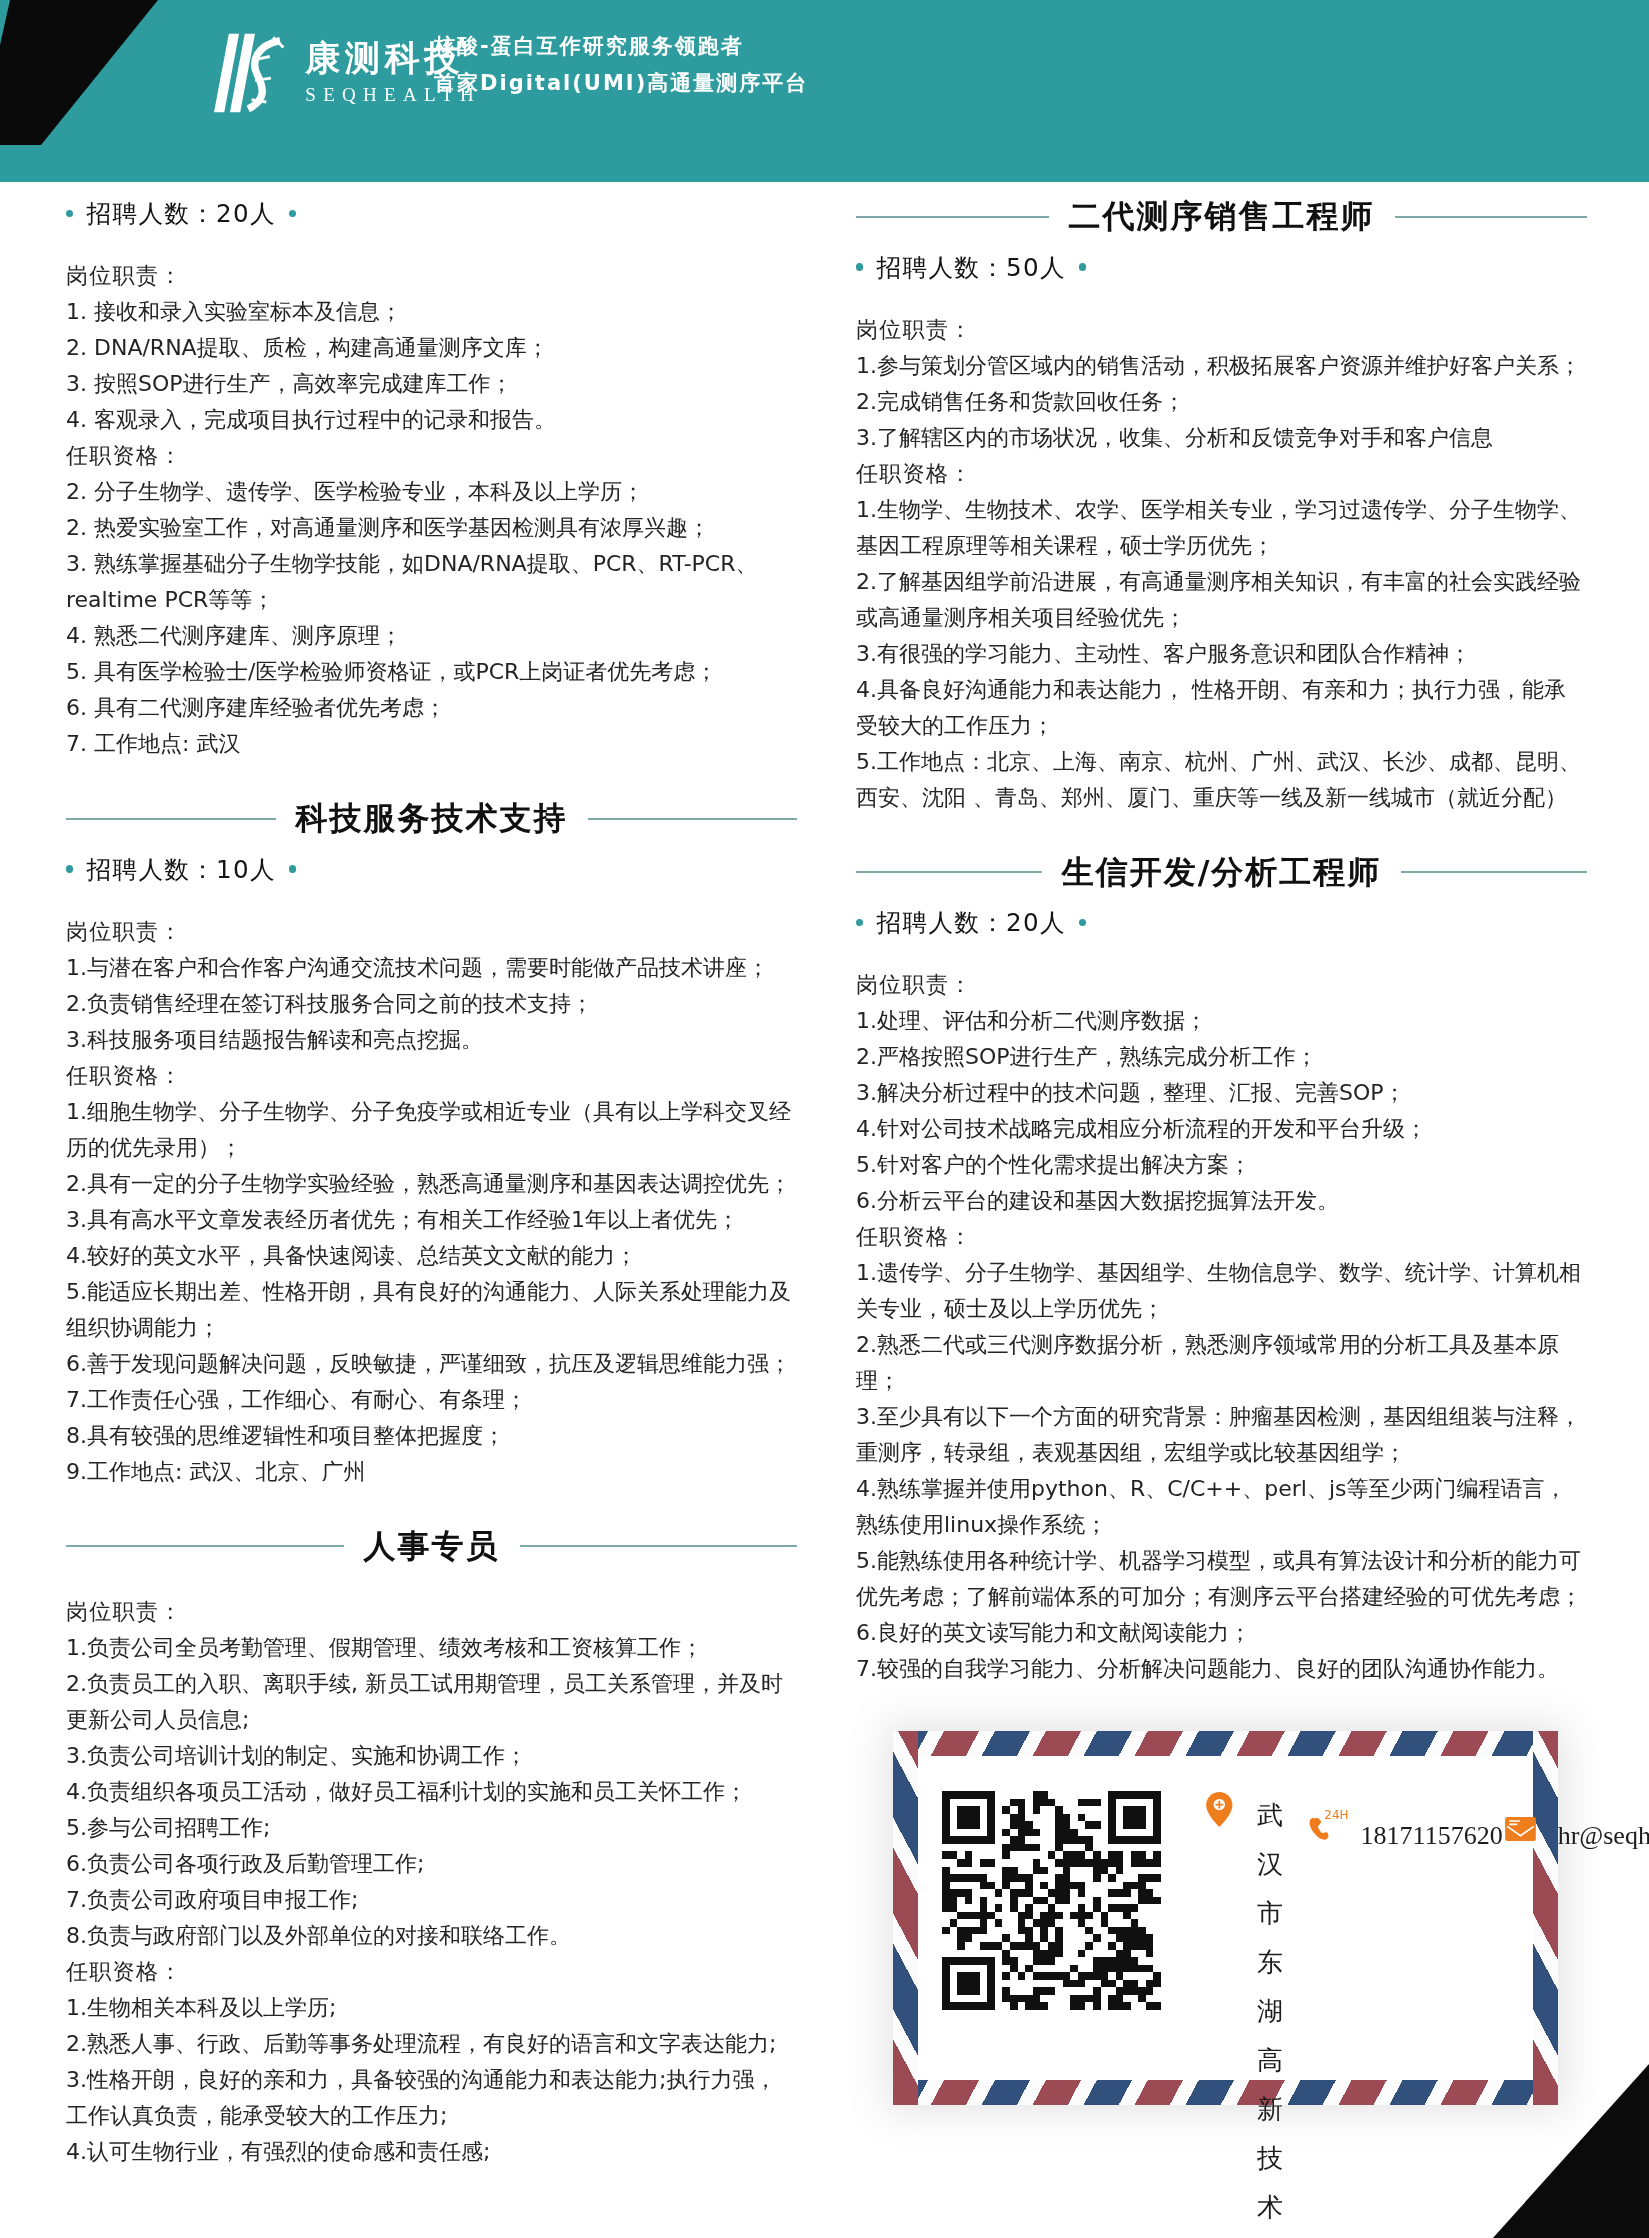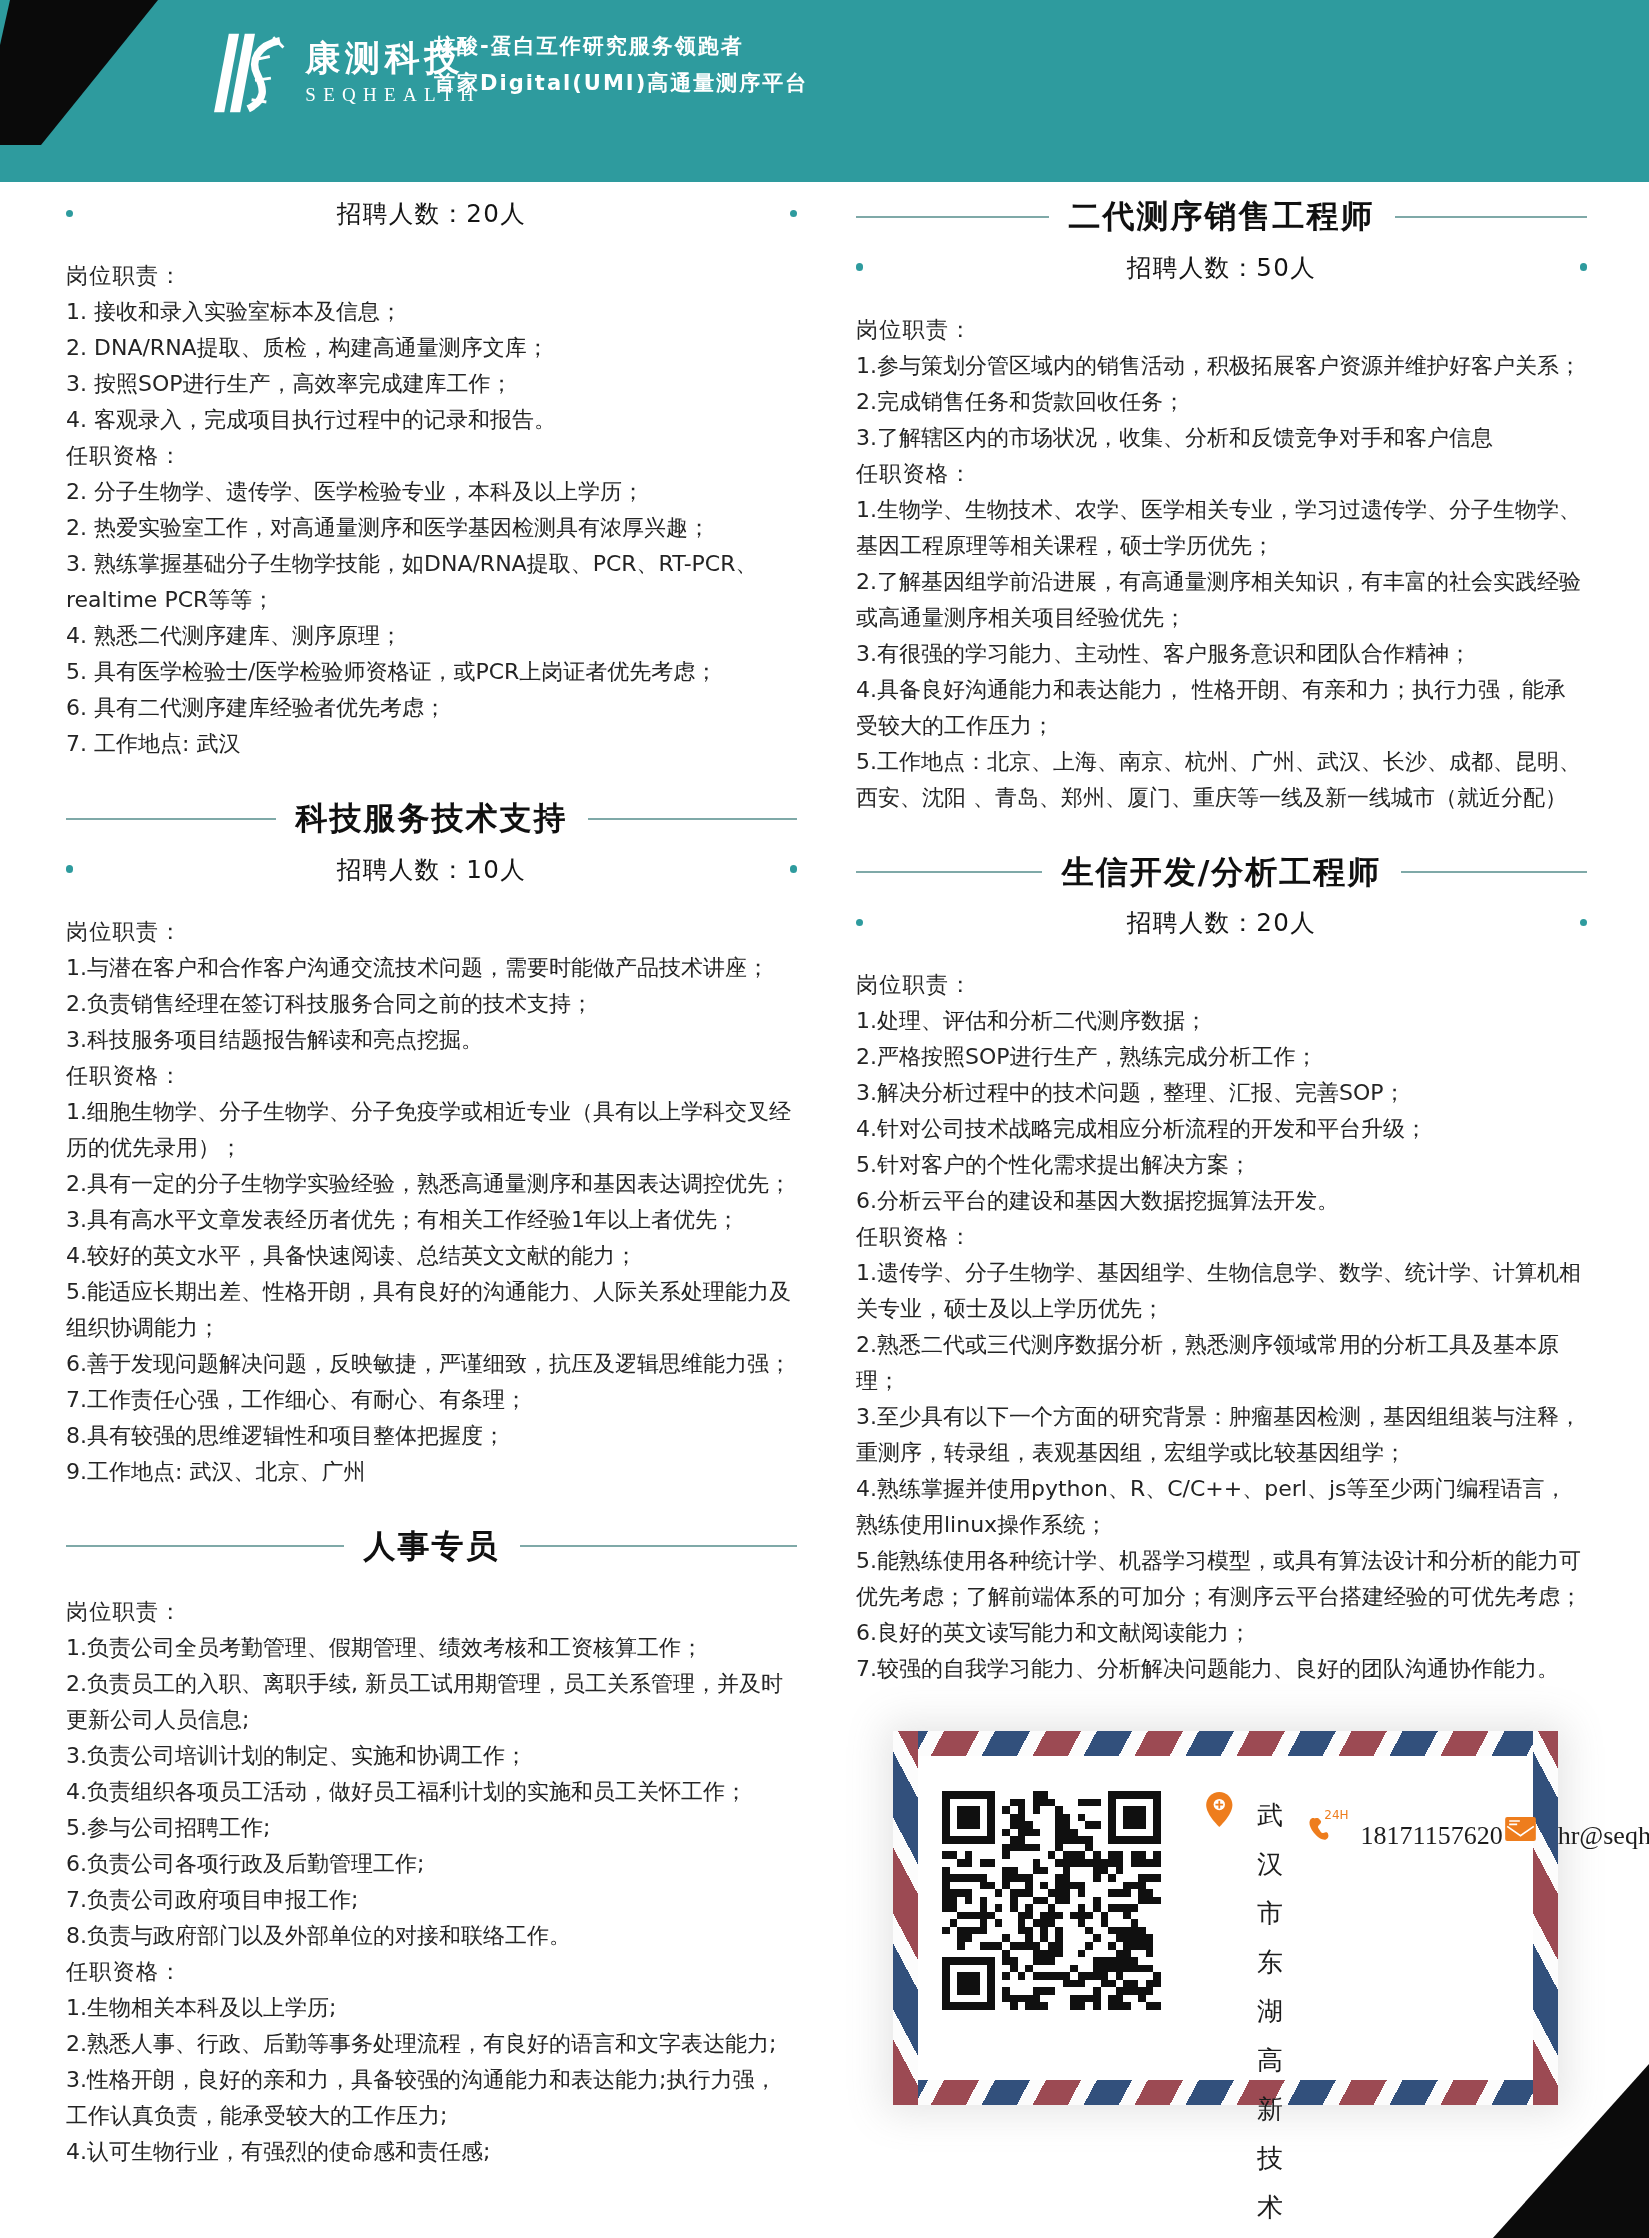--- a/index.html
+++ b/index.html
@@ -21,21 +21,21 @@
   .tagline{position:absolute;left:434px;top:28px;color:#ffffff;font-weight:bold;font-size:21px;line-height:37px;letter-spacing:2px;}
   
   .col{position:absolute;top:0;width:731px;}
   #col-left{left:66px;}
   #col-right{left:856px;}
   .job-section{margin-top:37px;}
   .col .job-section:first-child{margin-top:197px;}
   .title-row{display:flex;align-items:center;gap:20px;}
   .title-row .line{flex:1;height:2px;background:#7FA9A8;}
   .job-title{margin:0;font-size:32px;font-weight:bold;color:#101010;letter-spacing:2px;line-height:39px;white-space:nowrap;}
-  .count-row{display:flex;justify-content:space-between;align-items:center;gap:13.3px;margin-top:14.6px;}
+  .count-row{display:flex;justify-content:flex-start;align-items:center;gap:13.3px;margin-top:14.6px;}
   .count-dot{width:7.3px;height:7.3px;border-radius:50%;background:#2E9B9E;}
   .count-text{font-size:24.6px;color:#141414;letter-spacing:1.3px;}
   .job-body{margin-top:28px;font-size:22px;line-height:36px;color:#242424;}
   .job-body p{margin:0;}
   .body-label{letter-spacing:1.3px;}
   
   .envelope{
     position:relative;margin:44px 0 0 37px;width:665px;height:374px;background:#fefefe;
     box-shadow:0 0 37px 8px rgba(110,110,110,0.18);
   }

